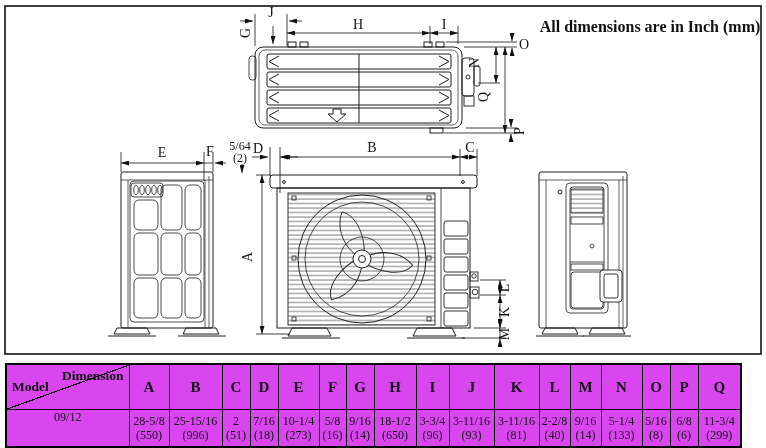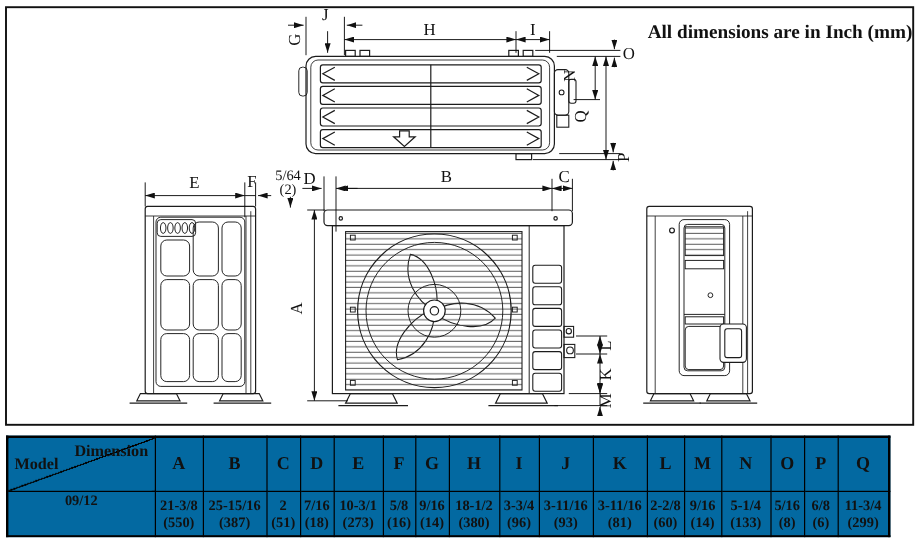--- a/index.html
+++ b/index.html
@@ -3,24 +3,24 @@
 <meta charset="utf-8">
 <style>
   html,body{margin:0;padding:0;background:#fff;}
   .screen{position:relative;width:766px;height:448px;background:#fff;overflow:hidden;
           font-family:"Liberation Serif","DejaVu Serif",serif;color:#111;}
   svg text{font-family:"Liberation Serif","DejaVu Serif",serif;fill:#111;font-size:14px;}
   svg text.note{font-size:16px;font-weight:bold;}
   svg text.small{font-size:12px;}
 
   table.dims{position:absolute;left:5px;top:363px;width:735px;border-collapse:collapse;
-             table-layout:fixed;border:2px solid #000;background:#0369a1;}
+             table-layout:fixed;border:2px solid #000;background:#d946ef;}
   table.dims th,table.dims td{border:1px solid #000;text-align:center;padding:0;overflow:hidden;}
   tr.hrow th{height:44px;font-size:15px;font-weight:bold;}
-  tr.drow td{height:36px;font-size:12px;line-height:1.18;font-weight:bold;}
+  tr.drow td{height:36px;font-size:12px;line-height:1.18;font-weight:normal;}
   td .in,td .mm{display:block;white-space:nowrap;}
   td.model{ text-align:left;padding-left:6px;font-weight:bold;font-size:13px;vertical-align:top;padding-top:3px;}
   th.corner{position:relative;
     background:linear-gradient(to bottom right, transparent 49.4%, #000 49.4%, #000 50.8%, transparent 50.8%);}
   th.corner .t{position:absolute;top:3px;right:5px;font-size:13.5px;font-weight:bold;}
   th.corner .b{position:absolute;bottom:14px;left:5px;font-size:13.5px;font-weight:bold;}
 </style>
 </head>
 <body>
 
@@ -321,66 +321,66 @@
     <th>L</th>
     <th>M</th>
     <th>N</th>
     <th>O</th>
     <th>P</th>
     <th>Q</th>
   </tr>
   <tr class="drow">
     <td class="model">09/12</td>
     <td>
-            <span class="in">21-3/8</span>
+            <span class="in">28-5/8</span>
             <span class="mm">(550)</span>
           </td>
     <td>
             <span class="in">25-15/16</span>
-            <span class="mm">(387)</span>
+            <span class="mm">(996)</span>
           </td>
     <td>
             <span class="in">2</span>
             <span class="mm">(51)</span>
           </td>
     <td>
             <span class="in">7/16</span>
             <span class="mm">(18)</span>
           </td>
     <td>
-            <span class="in">10-3/1</span>
+            <span class="in">10-1/4</span>
             <span class="mm">(273)</span>
           </td>
     <td>
             <span class="in">5/8</span>
             <span class="mm">(16)</span>
           </td>
     <td>
             <span class="in">9/16</span>
             <span class="mm">(14)</span>
           </td>
     <td>
             <span class="in">18-1/2</span>
-            <span class="mm">(380)</span>
+            <span class="mm">(650)</span>
           </td>
     <td>
             <span class="in">3-3/4</span>
             <span class="mm">(96)</span>
           </td>
     <td>
             <span class="in">3-11/16</span>
             <span class="mm">(93)</span>
           </td>
     <td>
             <span class="in">3-11/16</span>
             <span class="mm">(81)</span>
           </td>
     <td>
             <span class="in">2-2/8</span>
-            <span class="mm">(60)</span>
+            <span class="mm">(40)</span>
           </td>
     <td>
             <span class="in">9/16</span>
             <span class="mm">(14)</span>
           </td>
     <td>
             <span class="in">5-1/4</span>
             <span class="mm">(133)</span>
           </td>
     <td>

